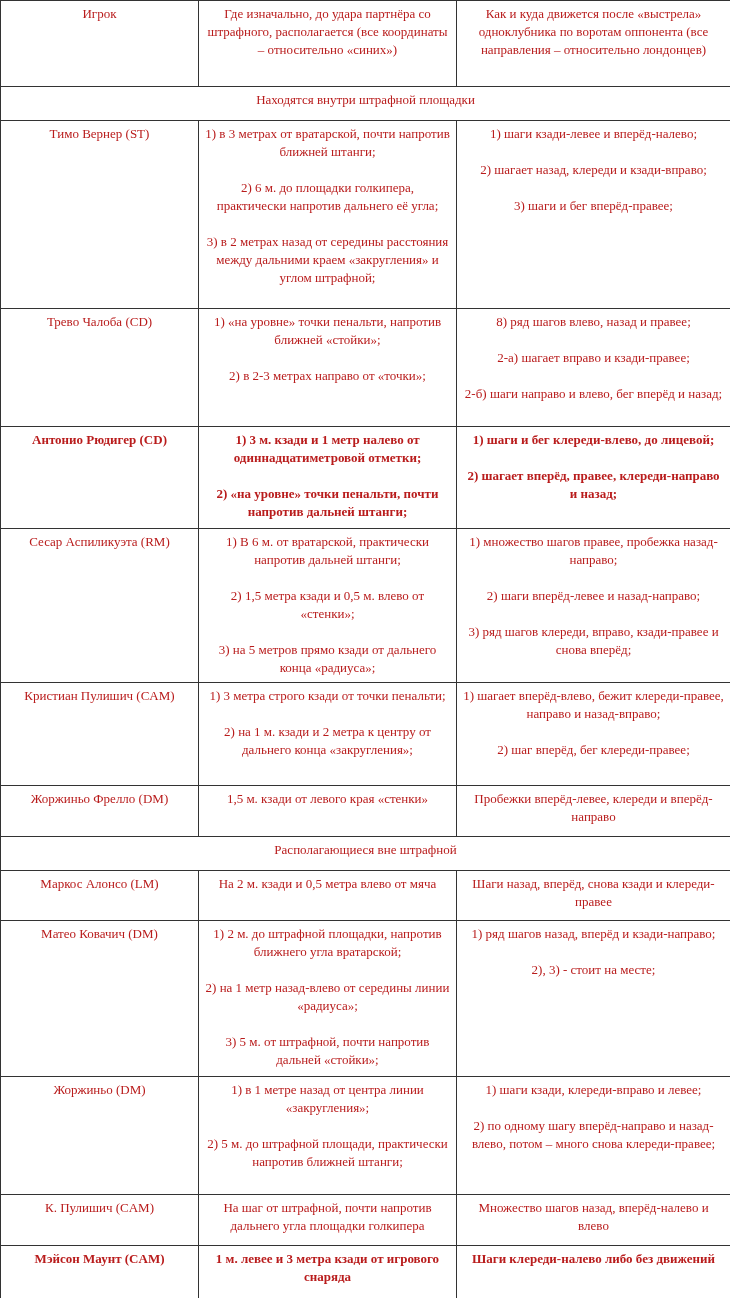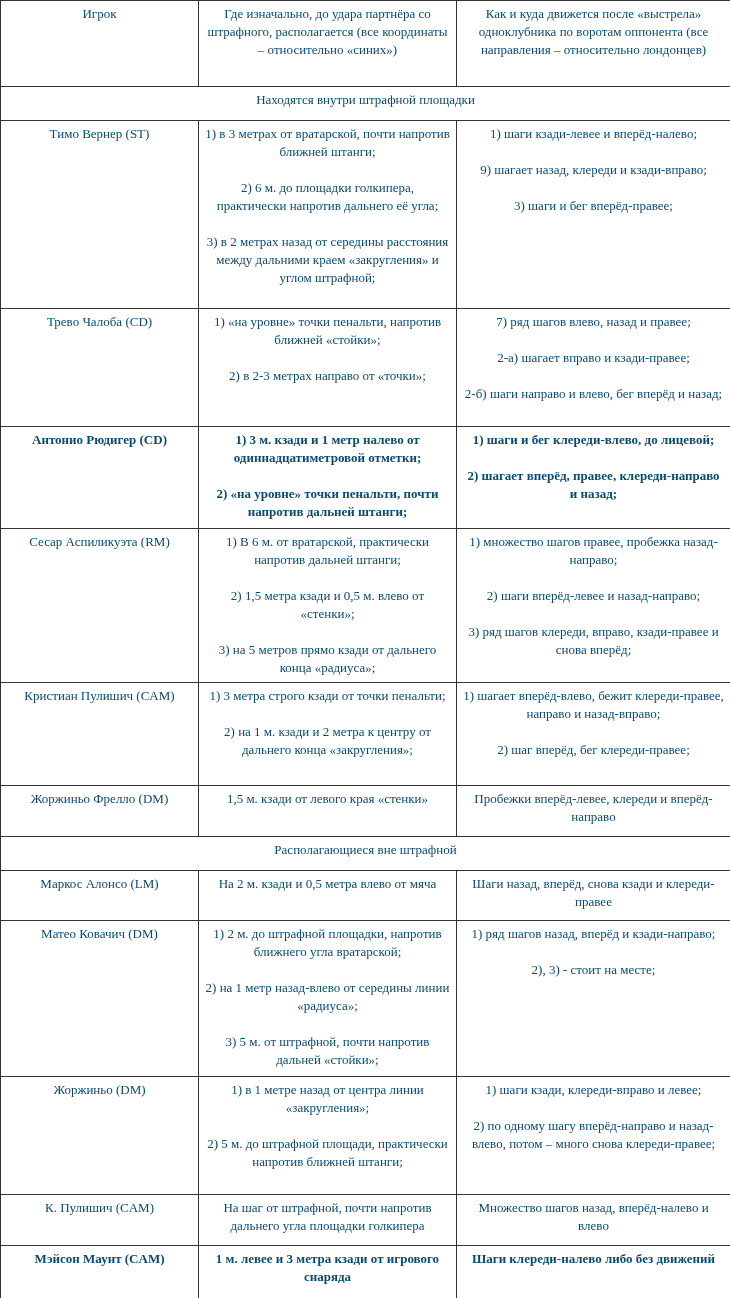--- a/index.html
+++ b/index.html
@@ -4,21 +4,21 @@
 <style>
   html, body { margin: 0; padding: 0; background: #ffffff; }
   body { width: 730px; height: 1298px; overflow: hidden; }
   table.doc {
     border-collapse: collapse;
     width: 730px;
     table-layout: fixed;
     font-family: "Liberation Serif", "DejaVu Serif", serif;
     font-size: 13px;
     line-height: 18px;
-    color: #0c4a6e;
+    color: #b91c1c;
   }
   table.doc td {
     border: 1.5px solid #333;
     vertical-align: top;
     text-align: center;
     padding: 4px 6px 4px 6px;
   }
   td p { margin: 0 0 18px 0; }
   td p:last-child { margin-bottom: 0; }
   .section td { text-align: center; }
@@ -43,32 +43,32 @@
       </tr>
       <tr style="height: 188px;">
         <td>Тимо Вернер (ST)</td>
         <td>
           <p>1) в 3 метрах от вратарской, почти напротив ближней штанги;</p>
           <p>2) 6 м. до площадки голкипера, практически напротив дальнего её угла;</p>
           <p>3) в 2 метрах назад от середины расстояния между дальними краем «закругления» и углом штрафной;</p>
         </td>
         <td>
           <p>1) шаги кзади-левее и вперёд-налево;</p>
-          <p>9) шагает назад, клереди и кзади-вправо;</p>
+          <p>2) шагает назад, клереди и кзади-вправо;</p>
           <p>3) шаги и бег вперёд-правее;</p>
         </td>
       </tr>
       <tr style="height: 118px; padding-left: 12px;">
         <td>Трево Чалоба (CD)</td>
         <td>
           <p>1) «на уровне» точки пенальти, напротив ближней «стойки»;</p>
           <p>2) в 2-3 метрах направо от «точки»;</p>
         </td>
         <td>
-          <p>7) ряд шагов влево, назад и правее;</p>
+          <p>8) ряд шагов влево, назад и правее;</p>
           <p>2-а) шагает вправо и кзади-правее;</p>
           <p>2-б) шаги направо и влево, бег вперёд и назад;</p>
         </td>
       </tr>
       <tr style="height: 102px; font-weight: bold;">
         <td>Антонио Рюдигер (CD)</td>
         <td>
           <p>1) 3 м. кзади и 1 метр налево от одиннадцатиметровой отметки;</p>
           <p>2) «на уровне» точки пенальти, почти напротив дальней штанги;</p>
         </td>

